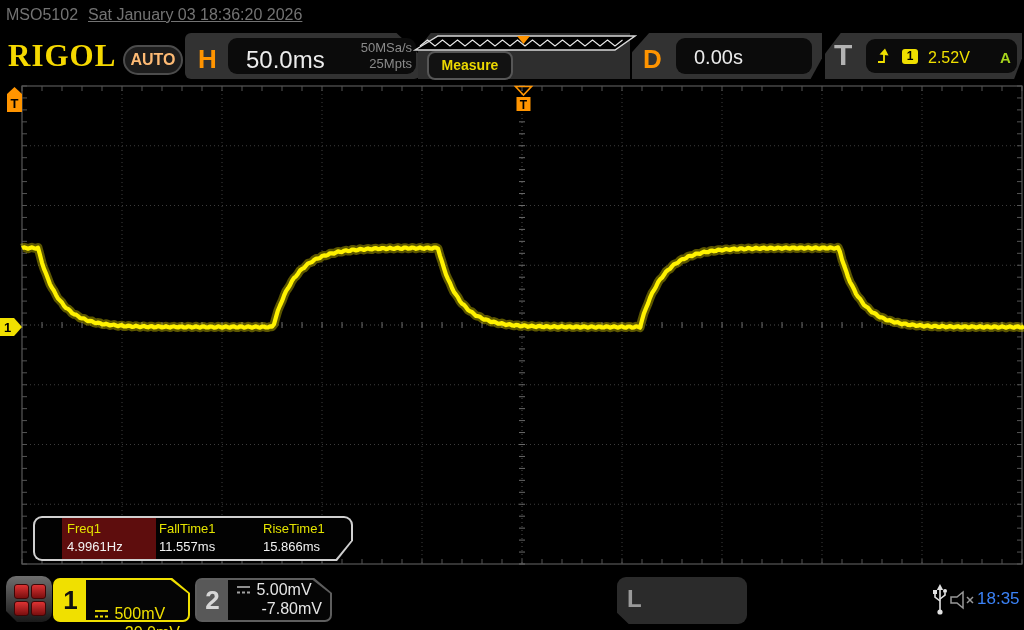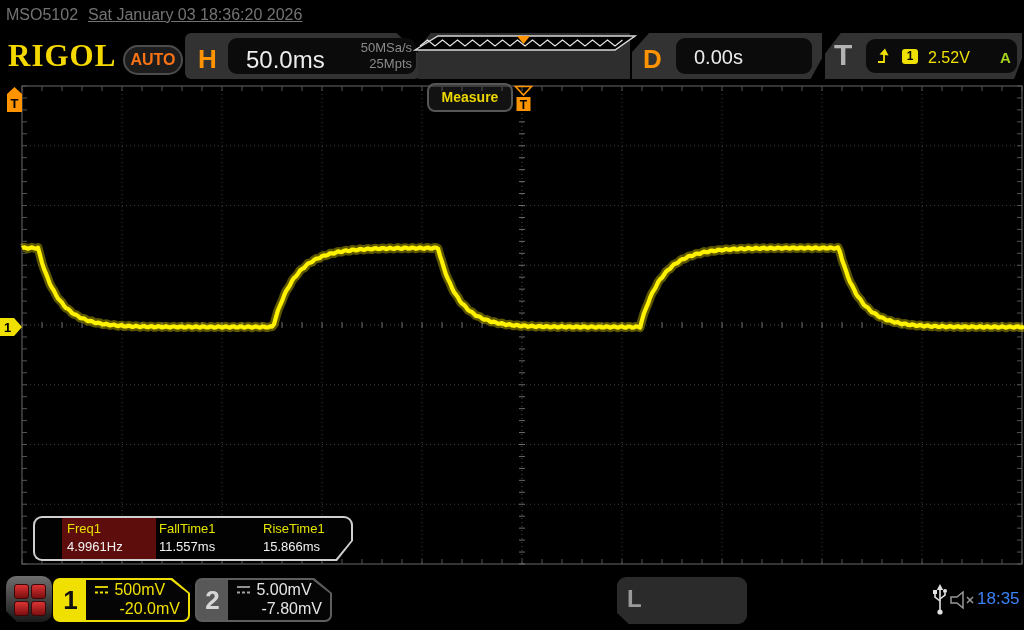--- a/index.html
+++ b/index.html
@@ -10,34 +10,34 @@
   
   #titlebar{left:0;top:0;width:1024px;height:30px;color:#737373;font-size:16px;}
   #titlebar span{position:absolute;top:6px;white-space:pre;}
   #tb-model{left:6px;}
   #tb-date{left:88px;text-decoration:underline;}
 
   
   #logo{left:8px;top:38px;font-family:"Liberation Serif",serif;font-weight:bold;
         font-size:31px;color:#f5d800;letter-spacing:1px;}
   #auto-badge{left:123px;top:45px;width:56px;height:26px;background:#1d1d1d;border:2px solid #4c4c4c;
-        border-radius:15px;color:#f97316;font-weight:bold;font-size:16px;text-align:center;line-height:26px;}
+        border-radius:15px;color:#fdba74;font-weight:bold;font-size:16px;text-align:center;line-height:26px;}
   .hdr-panel{background:#323232;}
   #h-panel{left:185px;top:33px;width:235px;height:46px;
         clip-path:polygon(0 0,90% 0,100% 48%,100% 100%,0 100%);border-radius:6px;}
   #h-inner{left:228px;top:38px;width:188px;height:36px;background:#0b0b0b;border-radius:9px;}
   #h-label{left:198px;top:44px;color:#ff9400;font-weight:bold;font-size:26px;}
   #h-timebase{left:246px;top:46px;color:#ececec;font-size:24px;}
   #h-rates{left:312px;top:40px;width:100px;text-align:right;color:#8a8a8a;font-size:13px;line-height:16px;}
 
   #btn-backing{left:418px;top:33px;width:212px;height:46px;background:#2e2e2e;
         clip-path:polygon(0 35%,6% 0,100% 0,100% 100%,0 100%);}
   .hdr-btn{height:25px;background:#121212;border:2px solid #565656;border-radius:8px;
         font-weight:bold;font-size:14px;text-align:center;line-height:25px;top:51px;}
-  #measure-btn{left:427px;width:82px;color:#ecd800;margin-top:32px;}
+  #measure-btn{left:427px;width:82px;color:#ecd800;}
   #run-btn{left:528px;width:90px;color:#22dd22;}
 
   #d-panel{left:632px;top:33px;width:190px;height:46px;
         clip-path:polygon(9% 0,100% 0,100% 55%,94% 100%,0 100%,0 42%);}
   #d-inner{left:676px;top:38px;width:136px;height:36px;background:#0b0b0b;border-radius:9px;}
   #d-label{left:643px;top:44px;color:#ff9400;font-weight:bold;font-size:26px;}
   #d-value{left:694px;top:46px;color:#ececec;font-size:20px;}
 
   #t-panel{left:825px;top:33px;width:197px;height:46px;
         clip-path:polygon(8% 0,100% 0,100% 55%,96% 100%,0 100%,0 45%);}
@@ -77,21 +77,21 @@
   .ch-border{position:absolute;left:0;top:0;width:137px;height:44px;border-radius:7px;
         clip-path:polygon(0 0,87% 0,100% 34%,100% 100%,0 100%);}
   .ch-innerblk{position:absolute;left:2px;top:2px;width:133px;height:40px;border-radius:5px;
         background:#050505;clip-path:polygon(0 0,87% 0,100% 34%,100% 100%,0 100%);}
   .ch-tab{position:absolute;left:2px;top:2px;width:31px;height:40px;
         font-weight:bold;font-size:26px;text-align:center;line-height:40px;}
   .ch-line1{position:absolute;left:40px;top:3px;font-size:16px;}
   .ch-line2{position:absolute;right:10px;top:22px;font-size:16px;}
   #ch1-box .ch-border{background:#f0e000;}
   #ch1-box .ch-tab{background:#f0e000;color:#111;}
-  #ch1-box .ch-line1,#ch1-box .ch-line2{color:#f0e000;}
+  #ch1-box .ch-line1,#ch1-box .ch-line2{color:#f0e000;margin-top:24px;}
   #ch2-box .ch-border{background:#5e5e5e;}
   #ch2-box .ch-tab{background:#585858;color:#d6d6d6;}
   #ch2-box .ch-line1,#ch2-box .ch-line2{color:#e5e5e5;}
 
   #la-panel{left:617px;top:577px;width:130px;height:47px;background:#2b2b2b;border-radius:9px;
         clip-path:polygon(0 0,100% 0,100% 100%,9% 100%,0 76%);}
   #la-label{left:627px;top:585px;color:#9a9a9a;font-weight:bold;font-size:24px;}
   #la-inner{left:645px;top:580px;width:99px;height:41px;background:#0c0c0c;border-radius:6px;
         color:#8f8f8f;font-size:11px;text-align:center;white-space:pre;line-height:19px;padding-top:2px;box-sizing:border-box;}
   #clock{left:977px;top:589px;color:#3b82f6;font-size:17px;}

